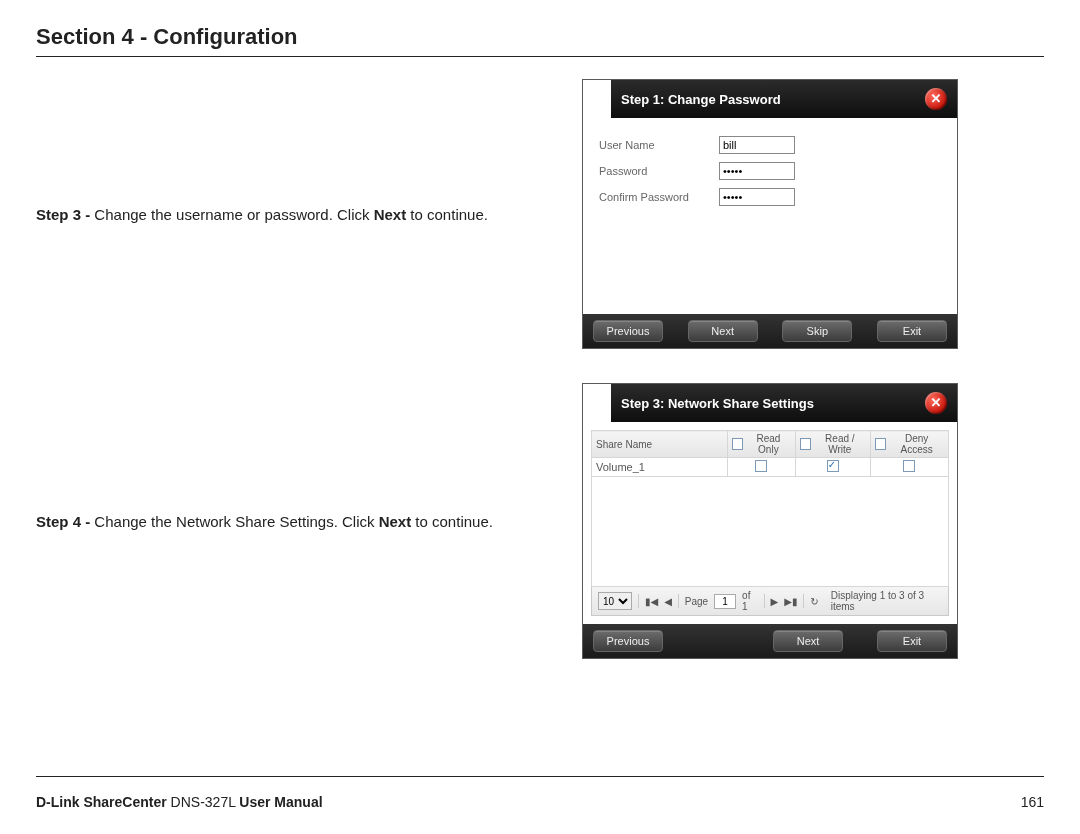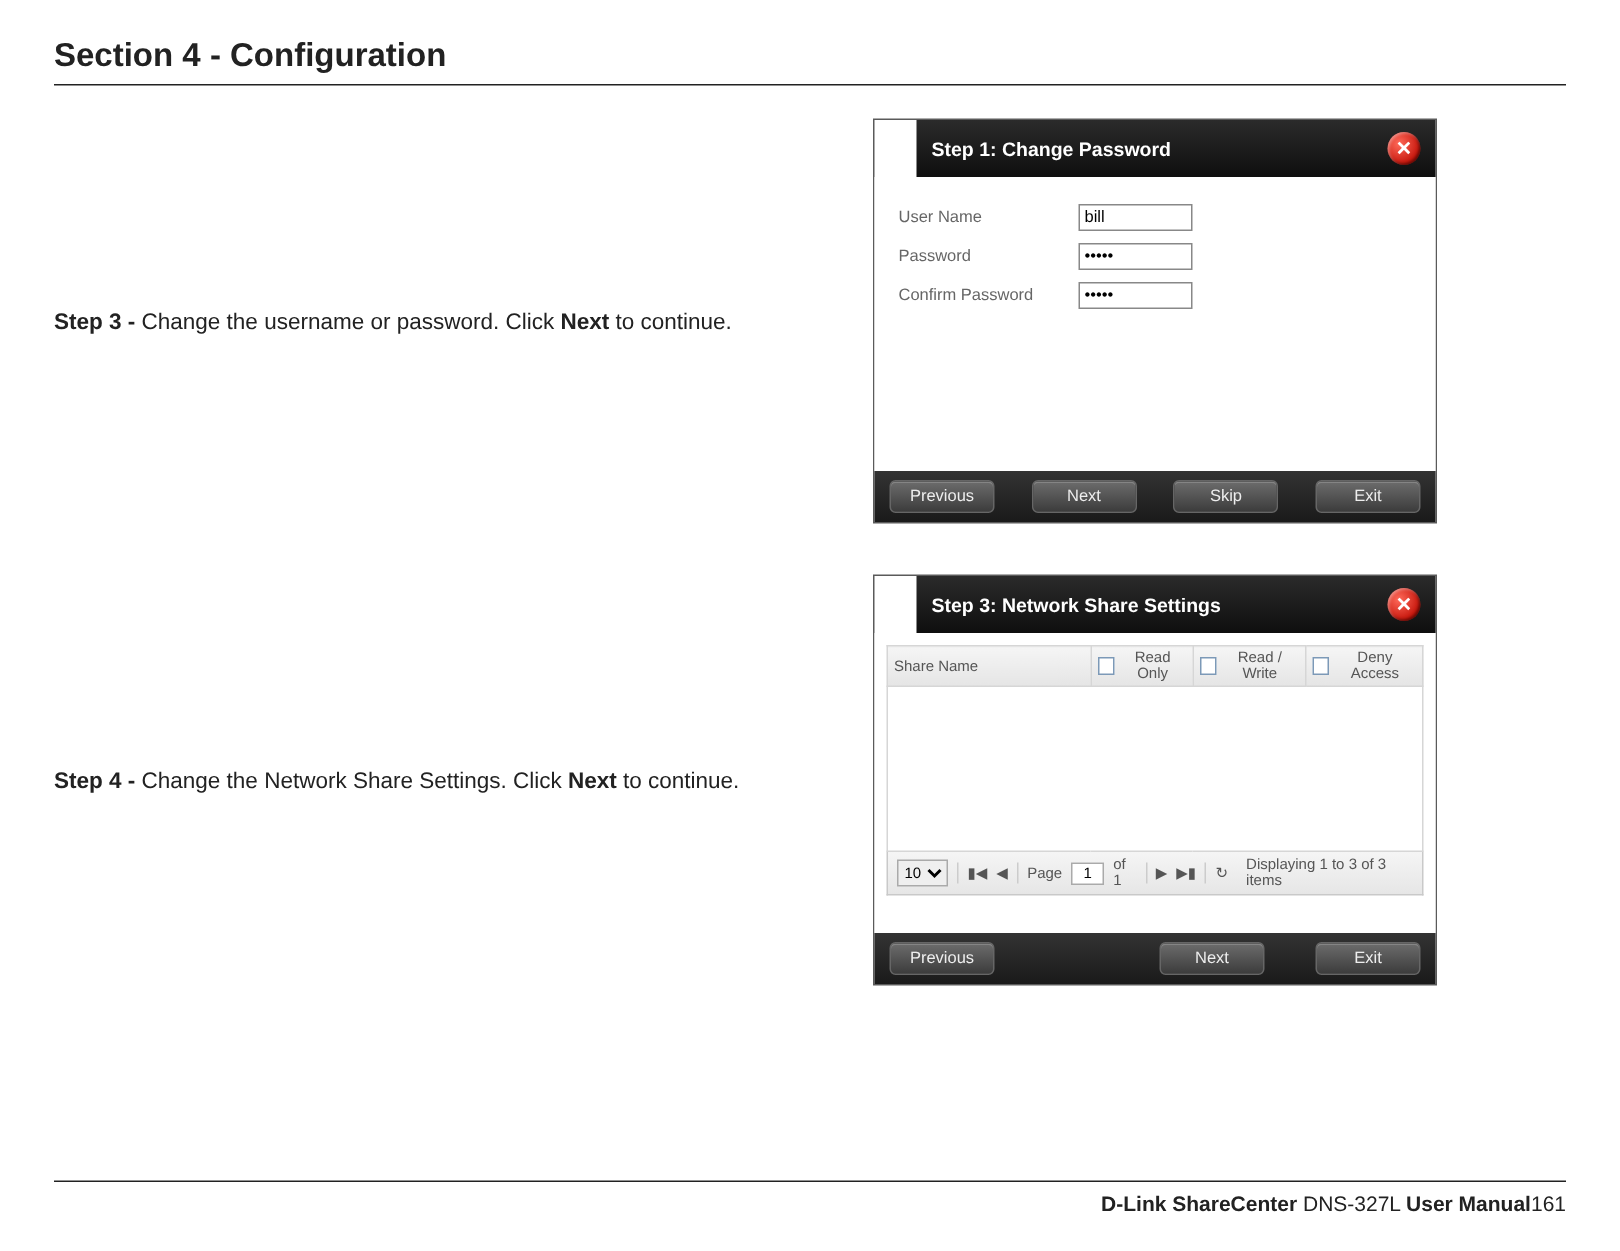--- a/index.html
+++ b/index.html
@@ -175,23 +175,23 @@
     width:22px; height:15px; font-size:10px; text-align:center;
     border:1px solid #aaa;
   }
   .pager .spacer { flex:1; }
 
   
   .page-footer {
     position: absolute;
     left: 36px; right: 36px; bottom: 24px;
     border-top: 1.5px solid #222;
-    padding-top: 6px;
-    display: flex;
-    justify-content: flex-end;
+    padding-top: 17px;
+    display: flex;
+    justify-content: space-between;
     font-size: 14px;
   }
   .page-footer .brand .b { font-weight:700; }
   .page-footer .pg { font-size: 14px; }
 </style>
 </head>
 <body>
 
 <div class="page">
 
@@ -253,20 +253,26 @@
                     <span class="chk"></span>
                     <span>Read / Write</span>
                   </span></th>
               <th><span class="hdrchk">
                     <span class="chk"></span>
                     <span>Deny Access</span>
                   </span></th>
             </tr>
           </thead>
           <tbody>
+            <tr>
+              <td class="sharecol">Volume_1</td>
+              <td><span class="chk"></span></td>
+              <td><span class="chk checked"></span></td>
+              <td><span class="chk"></span></td>
+            </tr>
             <tr class="blank-rows">
                 <td colspan="4"></td>
               </tr>
           </tbody>
         </table>
         <div class="pager">
           <select>
             <option>10</option>
           </select>
           <span class="sep"></span>

